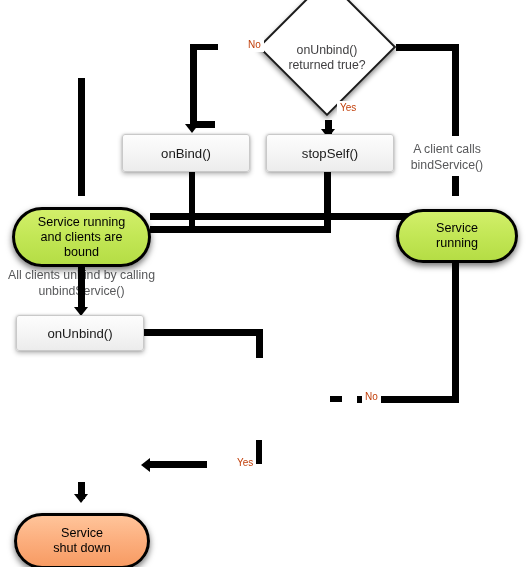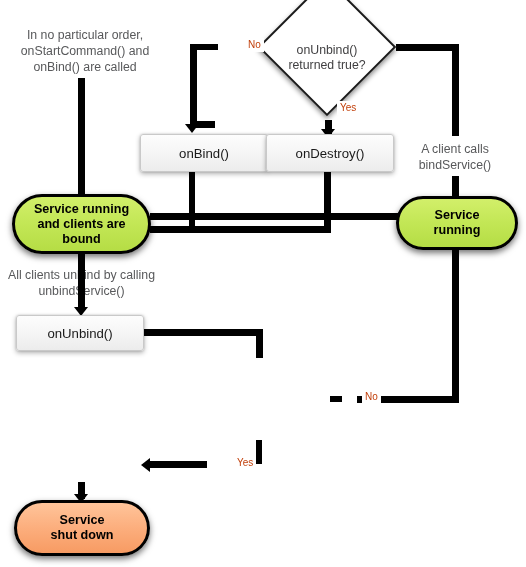--- a/index.html
+++ b/index.html
@@ -75,26 +75,27 @@
   
   .pill {
     position: absolute;
     box-sizing: border-box;
     border: 3px solid #000000;
     border-radius: 999px;
     display: flex;
     align-items: center;
     justify-content: center;
     text-align: center;
-    font-weight: bold;
+    font-weight: normal;
     font-size: 12.6px;
     line-height: 15px;
     color: #000000;
     white-space: pre-line;
     box-shadow: 0 3px 6px rgba(0,0,0,0.55);
+    margin-top: 13px;
   }
   .pill-green {
     background: linear-gradient(to bottom, #d2ef6a 0%, #c3e756 48%, #b5dd45 100%);
   }
   .pill-orange {
     background: linear-gradient(to bottom, #ffc49a 0%, #fcae7d 50%, #f79b63 100%);
   }
 
   
   .diamond-wrap { position: absolute; }
@@ -118,25 +119,22 @@
     font-size: 12.3px;
     line-height: 15px;
     white-space: pre-line;
   }
 </style>
 </head>
 <body>
 
 <div id="canvas">
 
-  <div class="note" style="left:10px; top:27px; width:150px;">In no particular order,
-onStartCommand() and
-onBind() are called</div>
-
-  <div class="note" style="left:400px; top:141px; width:110px;">A client calls
+
+  <div class="note" style="left:392px; top:141px; width:110px;">A client calls
 bindService()</div>
 
   <div class="note" style="left:4px; top:267px; width:155px;">All clients unbind by calling
 unbindService()</div>
 
   <div class="line" style="left:78px; top:78px; width:7px; height:118px;"></div>
 
   <div class="line" style="left:256px; top:44px; width:14px; height:6px;"></div>
 
   <div class="line" style="left:190px; top:44px; width:28px; height:6px;"></div>
@@ -181,23 +179,23 @@
   <div class="diamond-wrap" style="left:258px; top:-22px; width:138px; height:138px;">
     <div class="diamond-shape" style="left:20px; top:20px; width:98px; height:98px;"></div>
     <div class="diamond-text" style="top:22px;">onUnbind()
 returned true?</div>
   </div>
 
   <div class="edge-label" style="left:221px; top:38px;">No</div>
 
   <div class="edge-label" style="left:313px; top:101px;">Yes</div>
 
-  <div class="proc" style="left:140px; top:134px; width:128px; height:38px;">onBind()</div>
-
-  <div class="proc" style="left:266px; top:134px; width:128px; height:38px;">onDestroy()</div>
+  <div class="proc" style="left:122px; top:134px; width:128px; height:38px;">onBind()</div>
+
+  <div class="proc" style="left:266px; top:134px; width:128px; height:38px;">stopSelf()</div>
 
   <div class="pill pill-green" style="left:12px; top:194px; width:139px; height:60px;">Service running
 and clients are
 bound</div>
 
   <div class="pill pill-green" style="left:396px; top:196px; width:122px; height:54px;">Service
 running</div>
 
   <div class="proc" style="left:16px; top:315px; width:128px; height:36px;">onUnbind()</div>
 

